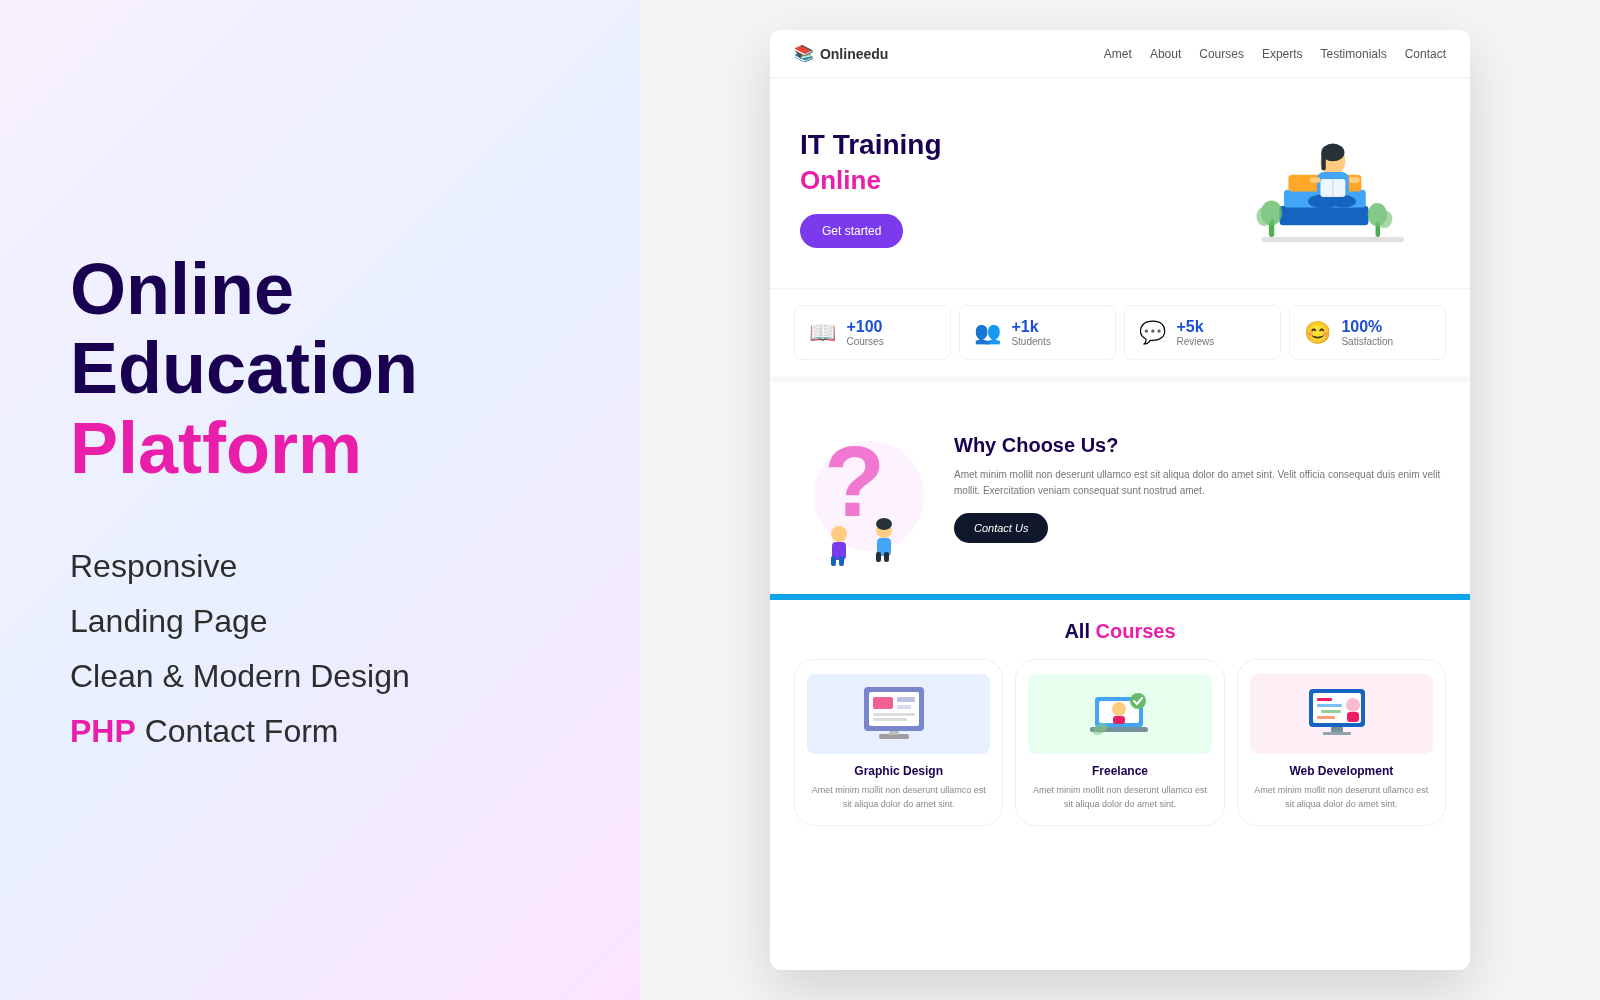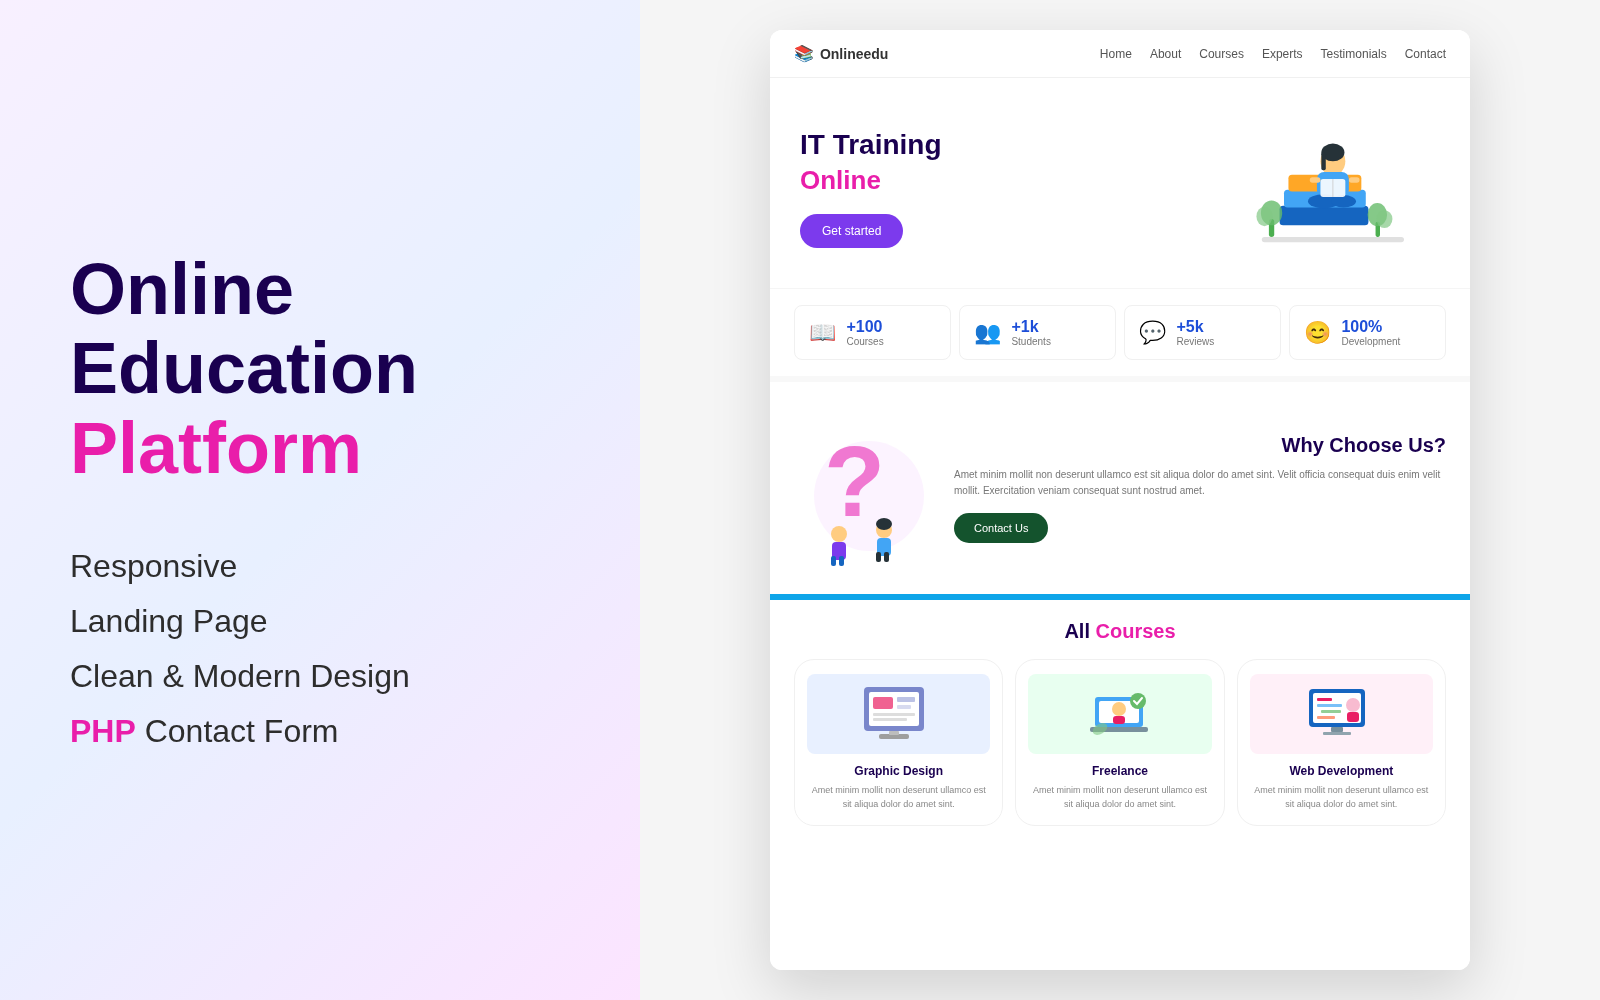--- a/index.html
+++ b/index.html
@@ -206,38 +206,38 @@
     .why-illustration {
       width: 140px;
       flex-shrink: 0;
     }
 
     .why-content h2 {
       font-size: 20px;
       font-weight: 700;
       color: #1a0050;
       margin-bottom: 10px;
-      text-align: right;
     }
 
     .why-content p {
       font-size: 10px;
       color: #777;
       line-height: 1.6;
       margin-bottom: 14px;
     }
 
     .contact-us-btn {
-      background: #14532d;
+      background: #0f172a;
       color: white;
       border: none;
       padding: 9px 20px;
       border-radius: 25px;
       font-size: 11px;
       cursor: pointer;
+      font-style: italic;
     }
 
     
     .courses-section {
       background: #fff;
       padding: 20px 24px;
       border-top: 6px solid #0ea5e9;
       flex: 1;
     }
 
@@ -324,21 +324,21 @@
 
 <div class="right-panel">
   <div class="website-preview">
 
     <nav class="site-nav">
       <div class="site-logo">
         <span class="logo-icon">📚</span>
         <span>Onlineedu</span>
       </div>
       <div class="site-nav-links">
-        <a>Home</a>
+        <a>Amet</a>
         <a>About</a>
         <a>Courses</a>
         <a>Experts</a>
         <a>Testimonials</a>
         <a>Contact</a>
       </div>
     </nav>
 
     <div class="hero-section">
       <div class="hero-text">
@@ -402,21 +402,21 @@
         <span class="stat-icon">💬</span>
         <div class="stat-info">
           <div class="stat-number">+5k</div>
           <div class="stat-label">Reviews</div>
         </div>
       </div>
       <div class="stat-card">
         <span class="stat-icon">😊</span>
         <div class="stat-info">
           <div class="stat-number">100%</div>
-          <div class="stat-label">Development</div>
+          <div class="stat-label">Satisfaction</div>
         </div>
       </div>
     </div>
 
     <div class="why-section">
       <div class="why-illustration">
         <svg viewBox="0 0 140 160" xmlns="http://www.w3.org/2000/svg">
 
           <text x="30" y="110" font-size="100" fill="#e91eaa" font-weight="900" opacity="0.9">?</text>
 

